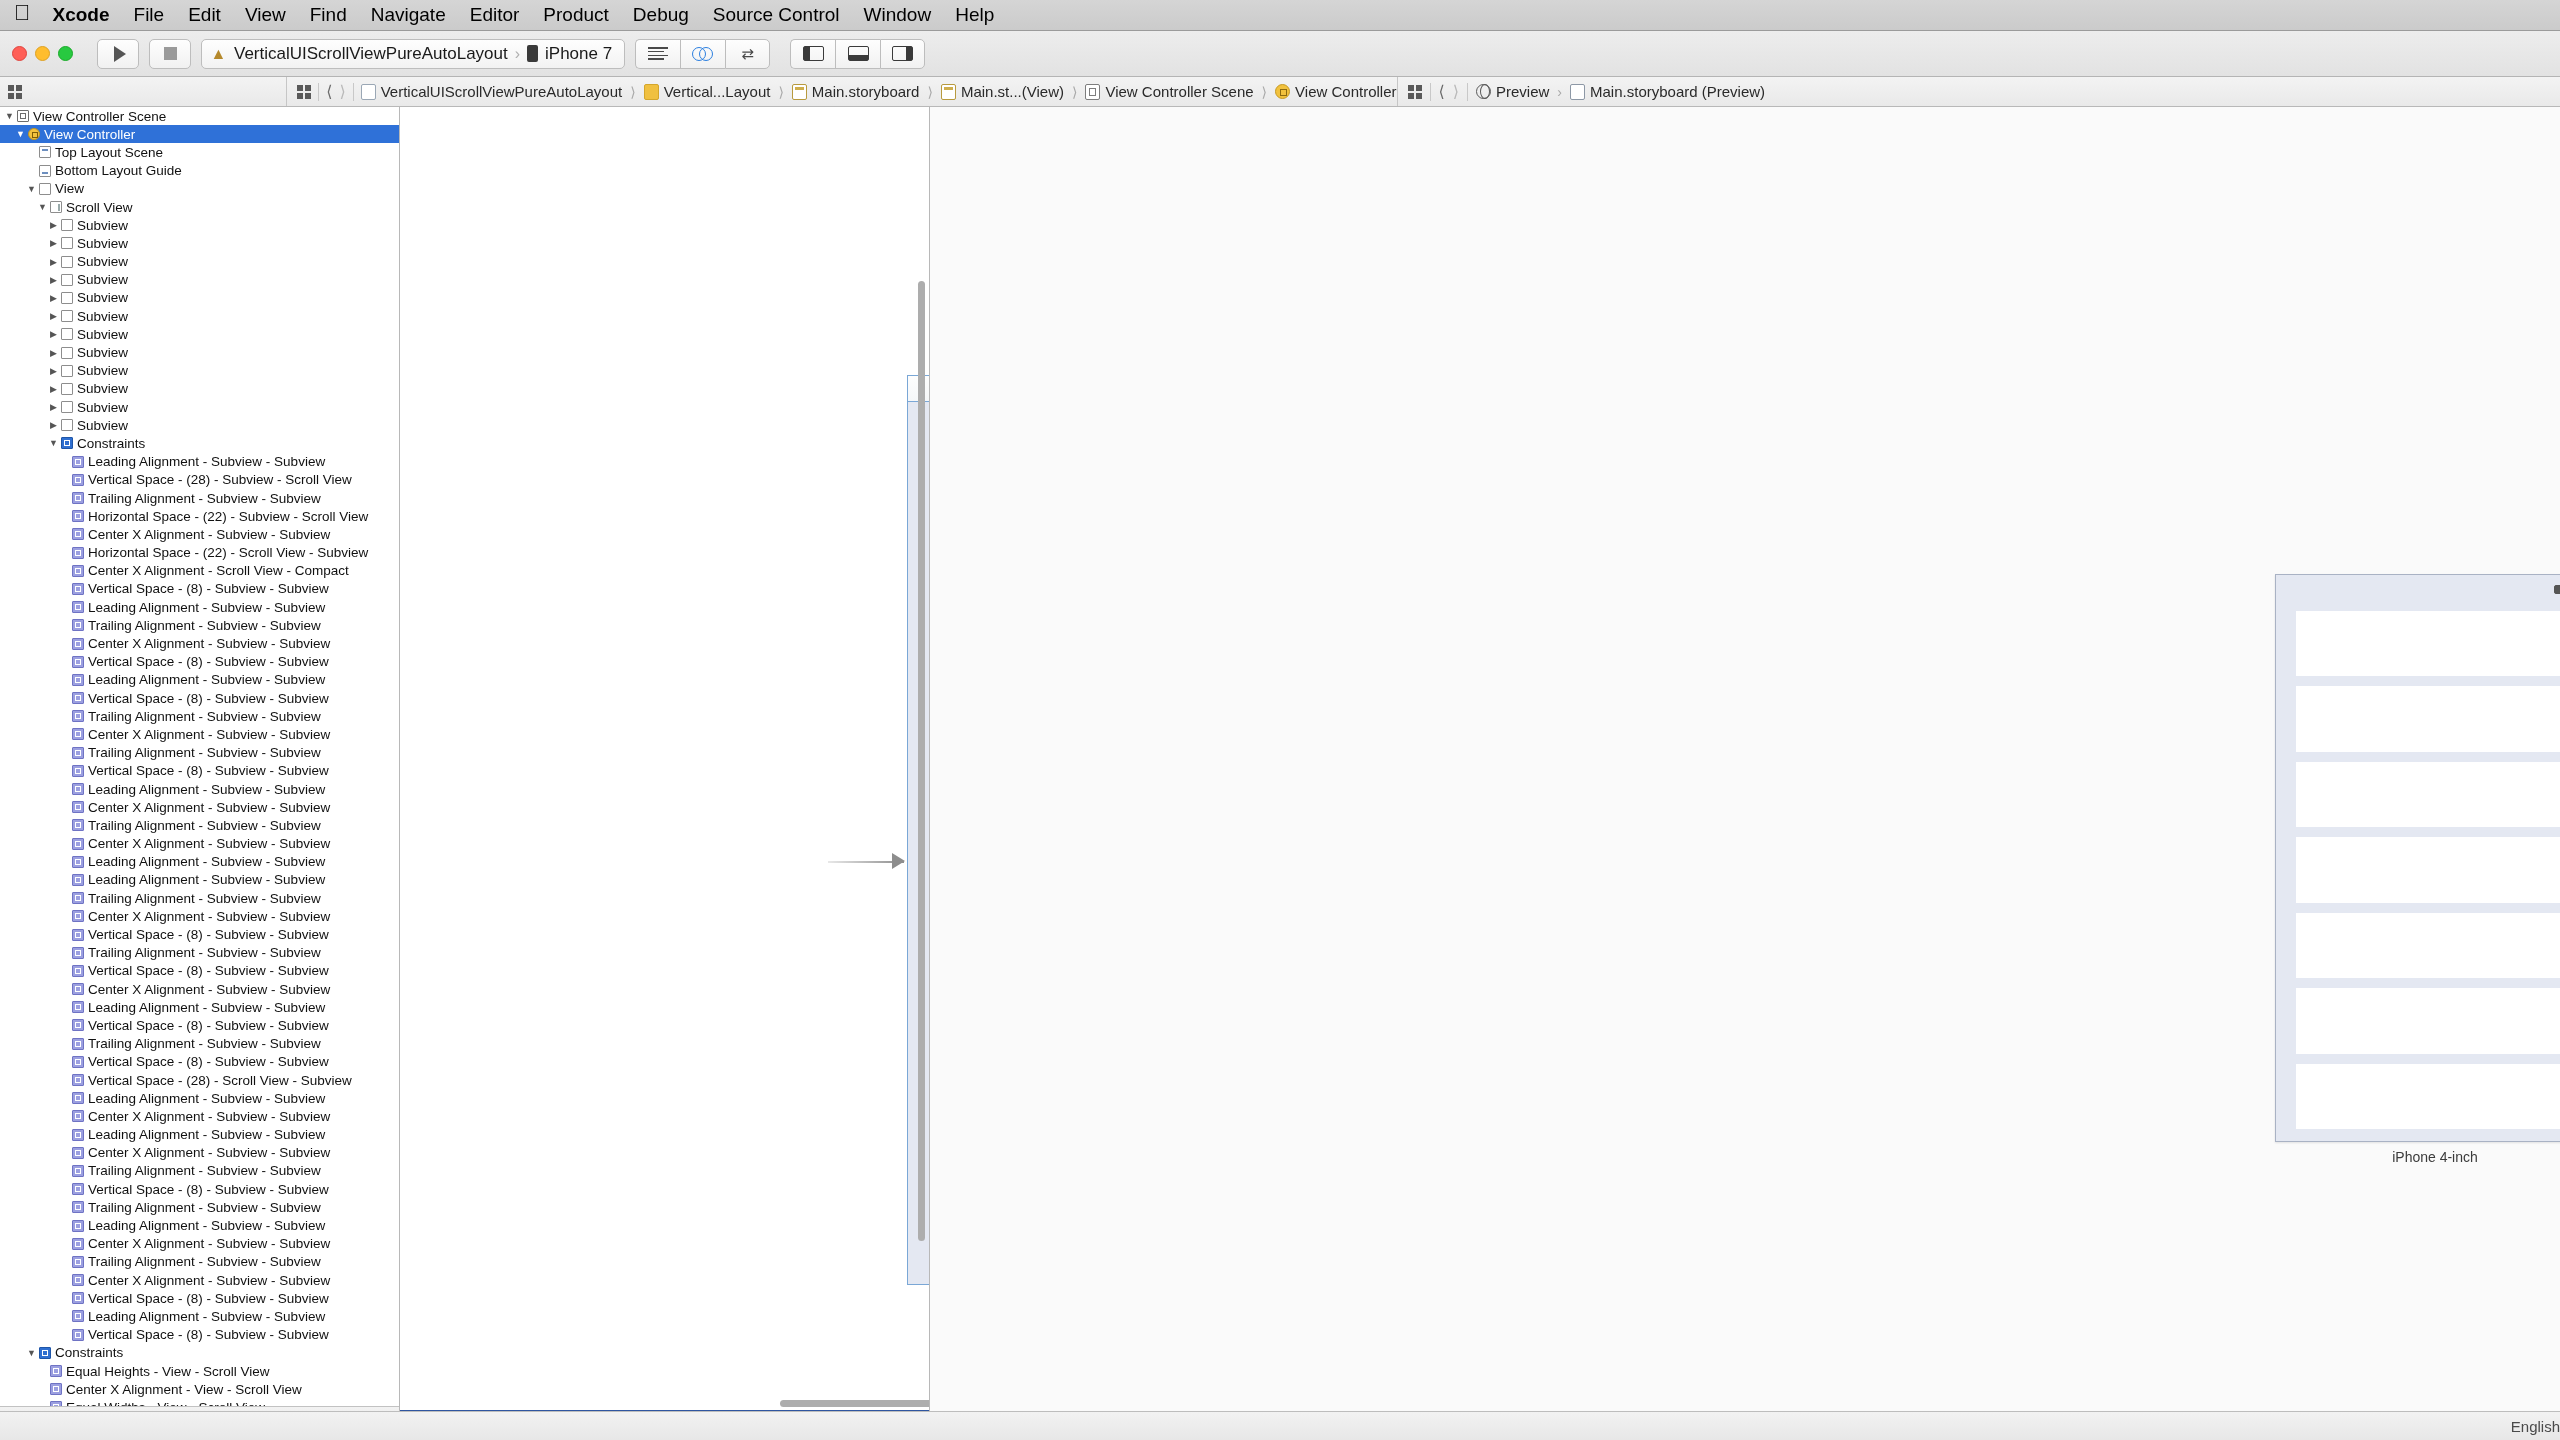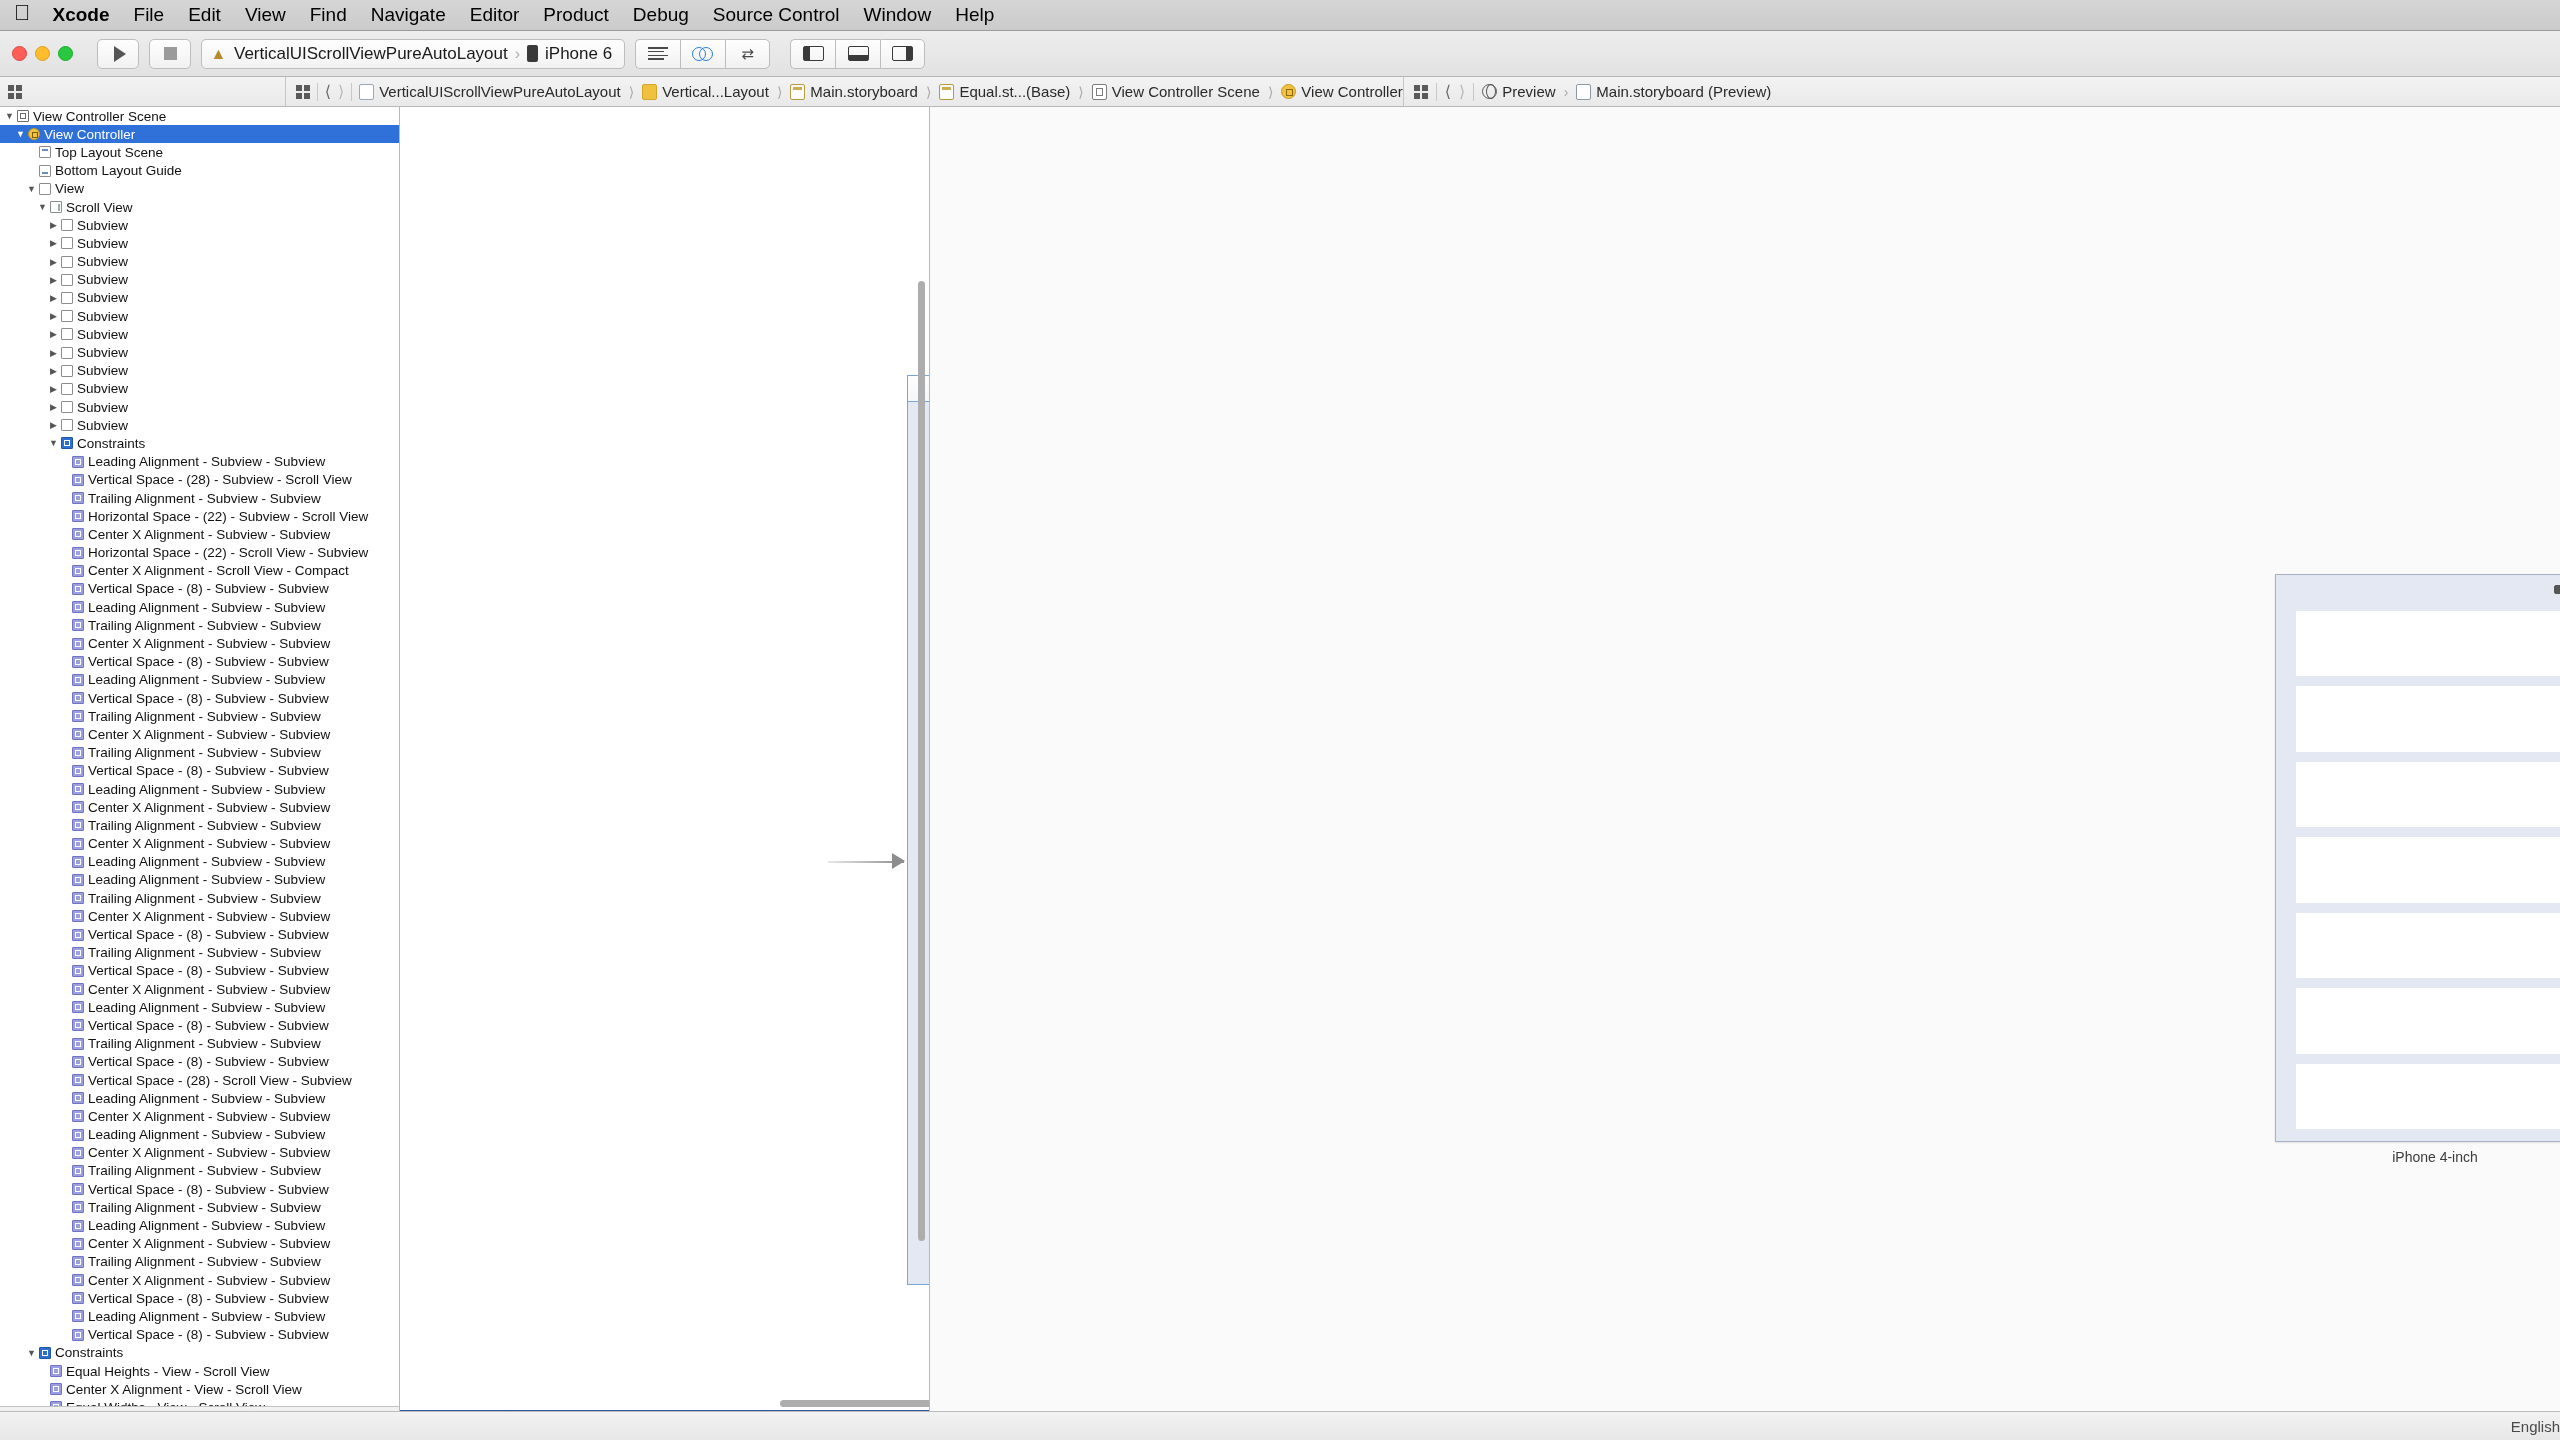--- a/index.html
+++ b/index.html
@@ -242,21 +242,21 @@
       <span class="play"></span>
     </div>
   <div class="tbtn">
       <span class="stop"></span>
     </div>
   <div class="scheme">
     <span class="ico-app">▲</span>
     <span>VerticalUIScrollViewPureAutoLayout</span>
     <span class="sep">›</span>
     <span class="ico-phone"></span>
-    <span>iPhone 6</span>
+    <span>iPhone 7</span>
   </div>
   <div class="tbgroup">
     <div class="seg">
       <span class="glyph-lines">
           <i></i>
           <i></i>
           <i></i>
           <i></i>
         </span>
     </div>
@@ -307,21 +307,21 @@
       <span class="ic file"></span>
       <span>VerticalUIScrollViewPureAutoLayout</span>
       <span class="sep">⟩</span>
       <span class="ic folder"></span>
       <span>Vertical...Layout</span>
       <span class="sep">⟩</span>
       <span class="ic storyboard"></span>
       <span>Main.storyboard</span>
       <span class="sep">⟩</span>
       <span class="ic storyboard"></span>
-      <span>Equal.st...(Base)</span>
+      <span>Main.st...(View)</span>
       <span class="sep">⟩</span>
       <span class="ic sceneic"></span>
       <span>View Controller Scene</span>
       <span class="sep">⟩</span>
       <span class="ic vcic"></span>
       <span>View Controller</span>
     </span>
   </div>
   <div class="jb-right">
     <span class="grid4">

